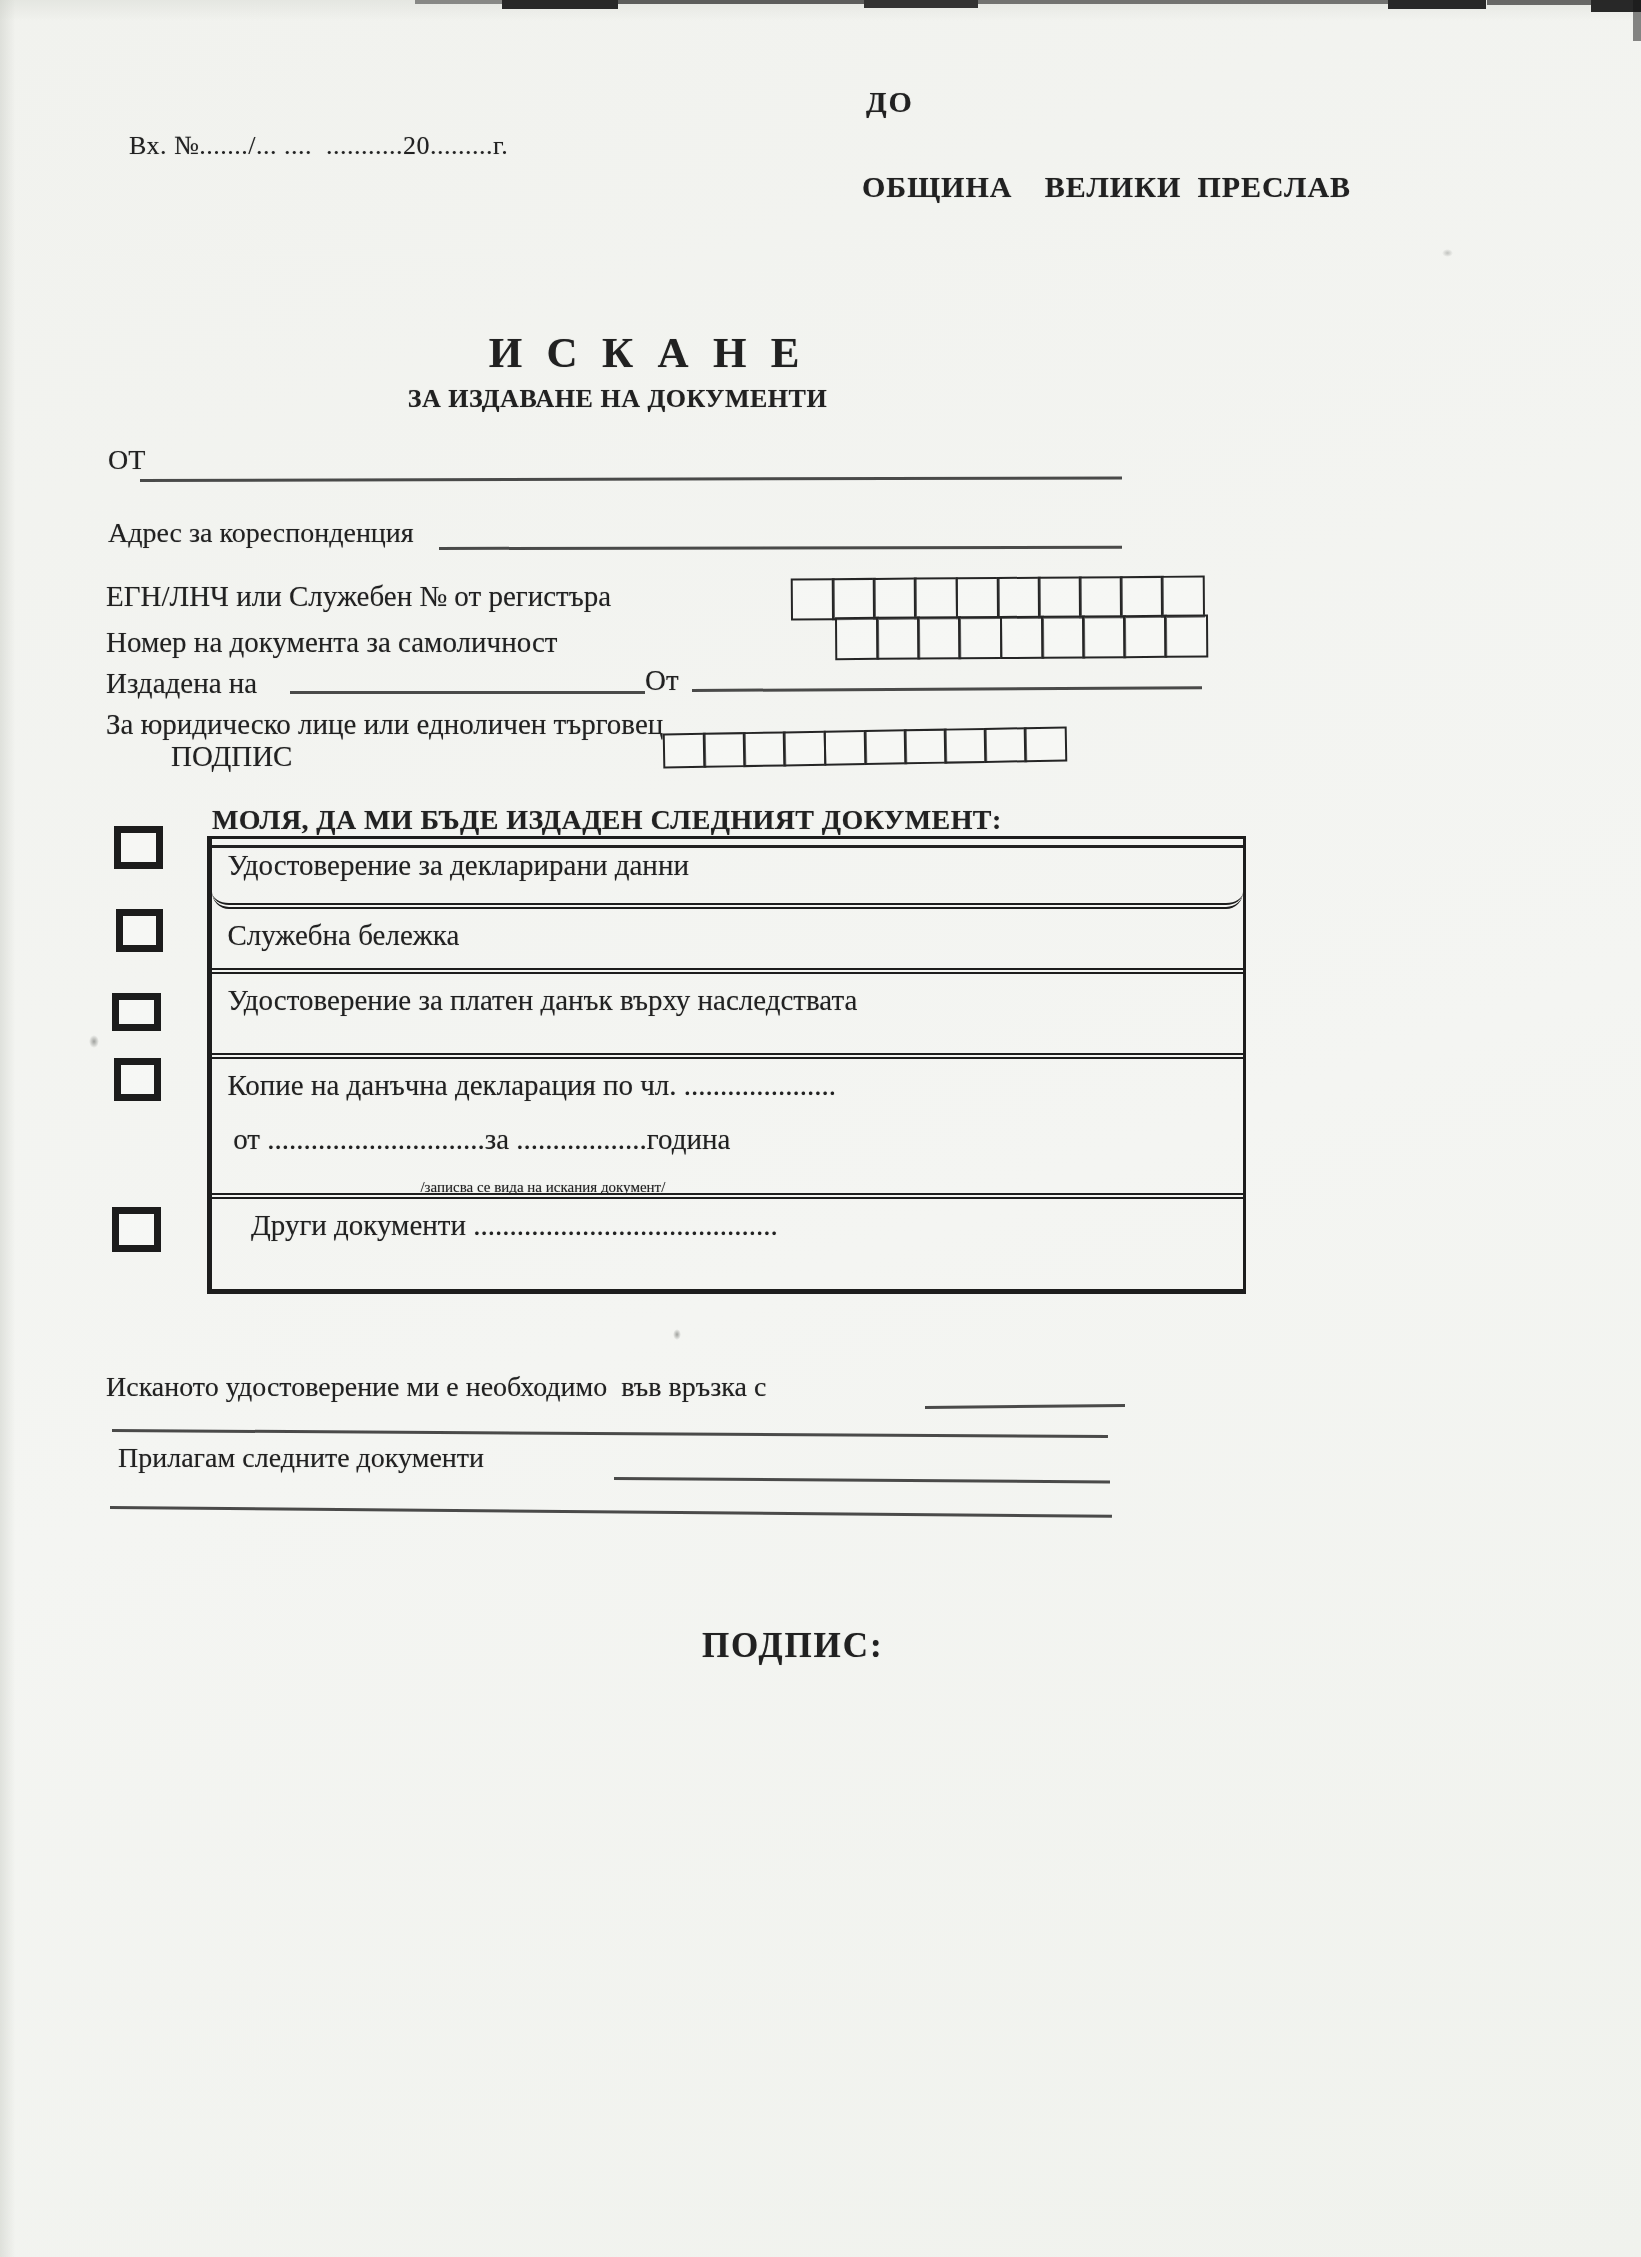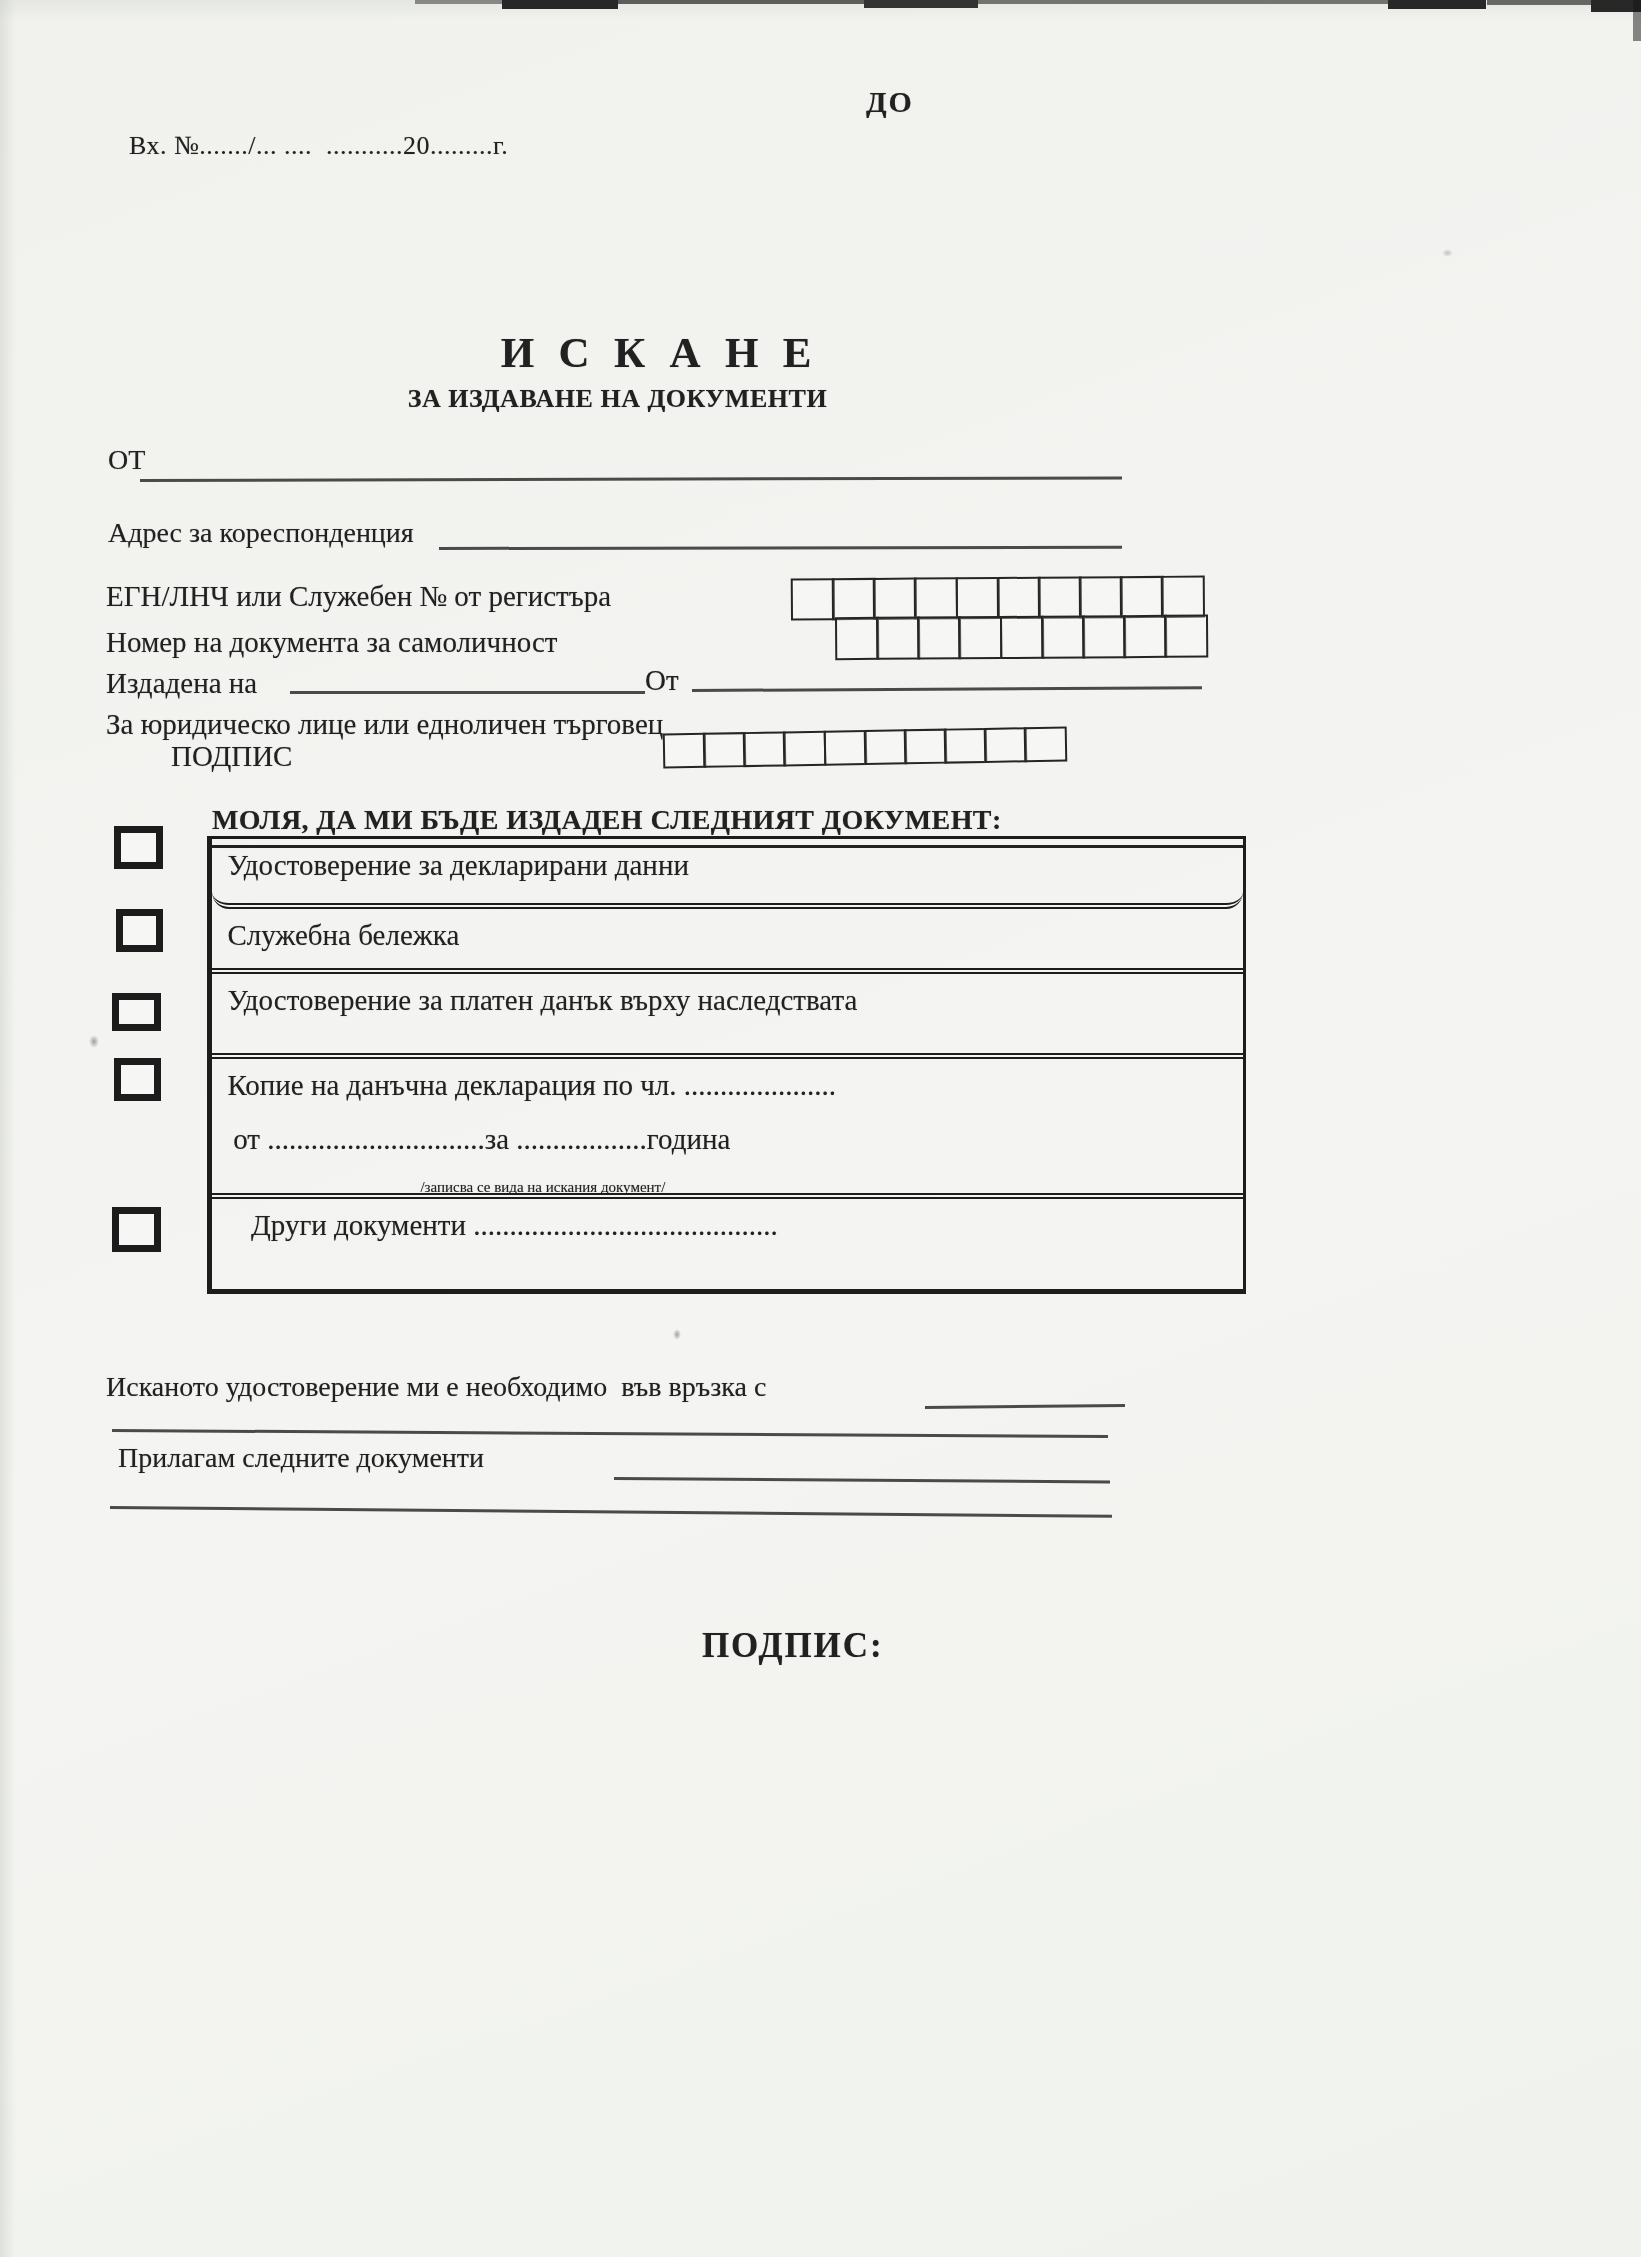--- a/index.html
+++ b/index.html
@@ -20,21 +20,21 @@
   .b{font-weight:bold;}
   .wline{position:absolute;height:2.9px;background:#2b2b2b;opacity:.85;transform-origin:left center;}
 
   
   .strip{position:absolute;background:#131313;}
 
   
   .to{left:866px;top:85px;font-size:30px;letter-spacing:1.9px;}
   .entry{left:129px;top:131px;font-size:26px;letter-spacing:0.5px;}
   .muni{left:862px;top:170px;font-size:30px;letter-spacing:1px;word-spacing:7.7px;}
-  .title{left:428px;top:328px;width:463px;text-align:center;font-size:43px;letter-spacing:6.8px;}
+  .title{left:416px;top:328px;width:463px;text-align:center;font-size:43px;letter-spacing:6.8px;}
   .subtitle{left:357px;top:384px;width:521px;text-align:center;font-size:26px;letter-spacing:0.5px;}
 
   
   .f{font-size:28px;}
   .from-l{left:108px;top:444px;}
   .addr-l{left:108px;top:517px;}
   .egn-l{left:106px;top:580px;font-size:29px;}
   .iddoc-l{left:106px;top:626px;font-size:29px;}
   .issued-l{left:106px;top:667px;font-size:29px;}
   .ot-l{left:645px;top:664px;font-size:29px;}
@@ -95,20 +95,21 @@
     <div class="strip" style="left:864px;top:0;width:114px;height:7.7px;opacity:.85;"></div>
     <div class="strip" style="left:978px;top:0;width:410px;height:3.9px;opacity:.55;"></div>
     <div class="strip" style="left:1388px;top:0;width:98px;height:8.7px;opacity:.9;"></div>
     <div class="strip" style="left:1487px;top:0;width:104px;height:4.8px;opacity:.6;"></div>
     <div class="strip" style="left:1591px;top:0;width:50px;height:11.6px;opacity:.9;"></div>
     <div class="strip" style="left:1633px;top:0;width:8.7px;height:41px;opacity:.5;"></div>
   </div>
 
   <div class="lbl b to">ДО</div>
   <div class="lbl entry">Вх. №......./... ....  ...........20.........г.</div>
+  <div class="lbl b muni">ОБЩИНА  ВЕЛИКИ ПРЕСЛАВ</div>
   <div class="lbl b title">И С К А Н Е</div>
   <div class="lbl b subtitle">ЗА ИЗДАВАНЕ НА ДОКУМЕНТИ</div>
 
   <div class="lbl f from-l">ОТ</div>
   <div class="wline" style="left:140px;top:479px;width:982px;transform:rotate(-0.15deg);"></div>
 
   <div class="lbl f addr-l">Адрес за кореспонденция</div>
   <div class="wline" style="left:439px;top:547px;width:683px;transform:rotate(-0.1deg);"></div>
 
   <div class="lbl egn-l">ЕГН/ЛНЧ или Служебен № от регистъра</div>

